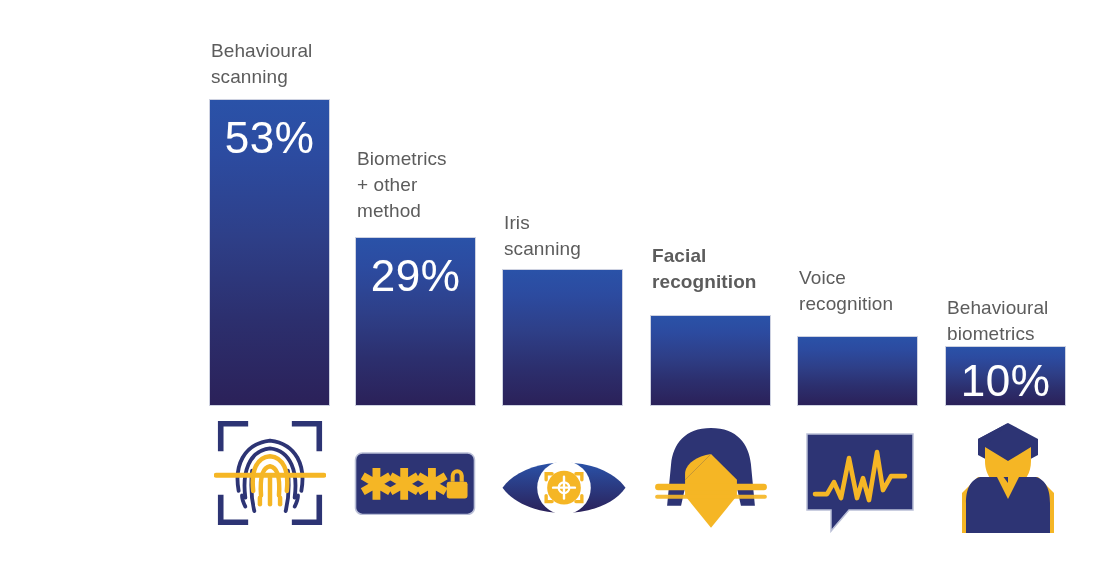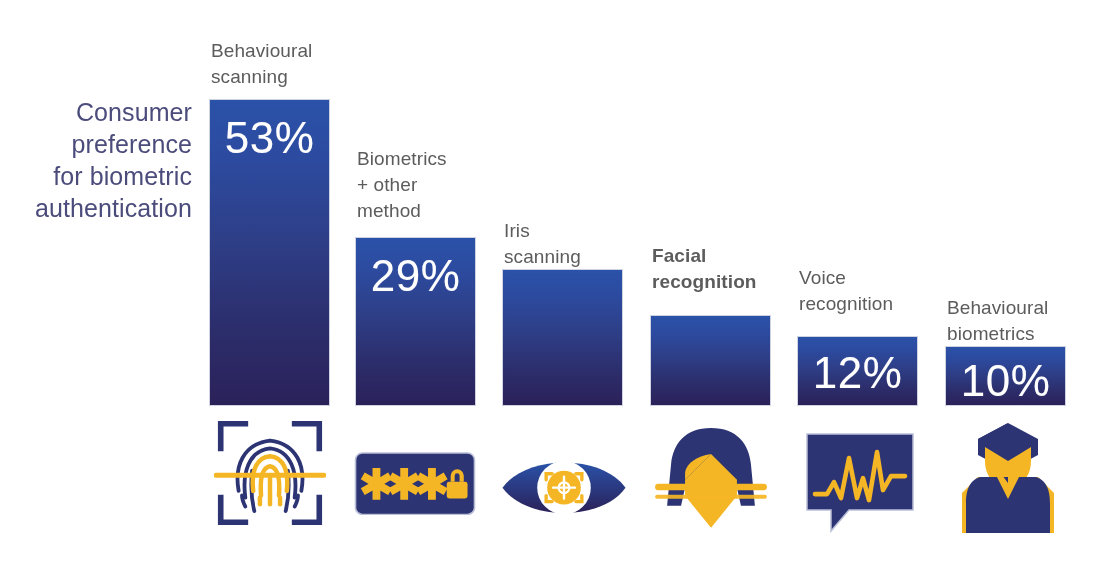--- a/index.html
+++ b/index.html
@@ -56,45 +56,40 @@
 
   
   .icon-wrap{position:absolute;}
   .icon-wrap svg{display:block;}
 </style>
 </head>
 <body>
 
 <div id="stage">
 
-  <div class="heading">Consumer
-preference
-for biometric
-authentication</div>
 
   <div class="bar-group" id="bars">
       <div class="cat-label" style="left: 211px; top: 38px; width: 159px;">Behavioural
 scanning</div>
       <div class="bar" style="left: 210px; top: 100px; width: 119px; height: 305px;"></div>
       <div class="bar-value" style="left: 210px; top: 116px; width: 119px;">53%</div>
       <div class="cat-label" style="left: 357px; top: 146px; width: 159px;">Biometrics
 + other
 method</div>
       <div class="bar" style="left: 356px; top: 238px; width: 119px; height: 167px;"></div>
       <div class="bar-value" style="left: 356px; top: 254px; width: 119px;">29%</div>
-      <div class="cat-label" style="left: 504px; top: 210px; width: 159px; margin-top: 8px;">Iris
+      <div class="cat-label" style="left: 504px; top: 210px; width: 159px;">Iris
 scanning</div>
       <div class="bar" style="left: 503px; top: 270px; width: 119px; height: 135px;"></div>
       <div class="cat-label" style="left: 652px; top: 243px; width: 159px; font-weight: bold;">Facial
 recognition</div>
       <div class="bar" style="left: 651px; top: 316px; width: 119px; height: 89px;"></div>
       <div class="cat-label" style="left: 799px; top: 265px; width: 159px;">Voice
 recognition</div>
       <div class="bar" style="left: 798px; top: 337px; width: 119px; height: 68px;"></div>
-      <div class="bar-value" style="left: 798px; top: 351px; width: 119px;">12%</div>
       <div class="cat-label" style="left: 947px; top: 275px; width: 159px; margin-top: 20px;">Behavioural
 biometrics</div>
       <div class="bar" style="left: 946px; top: 347px; width: 119px; height: 58px;"></div>
       <div class="bar-value" style="left: 946px; top: 359px; width: 119px;">10%</div>
     </div>
 
   <div class="bar-group" id="icons">
       <div class="icon-wrap" style="left: 214px; top: 417px;">
         <svg width="112" height="112" viewBox="0 0 100 100">
       <g fill="none" stroke="#2d3474" stroke-width="5" stroke-linecap="square">

